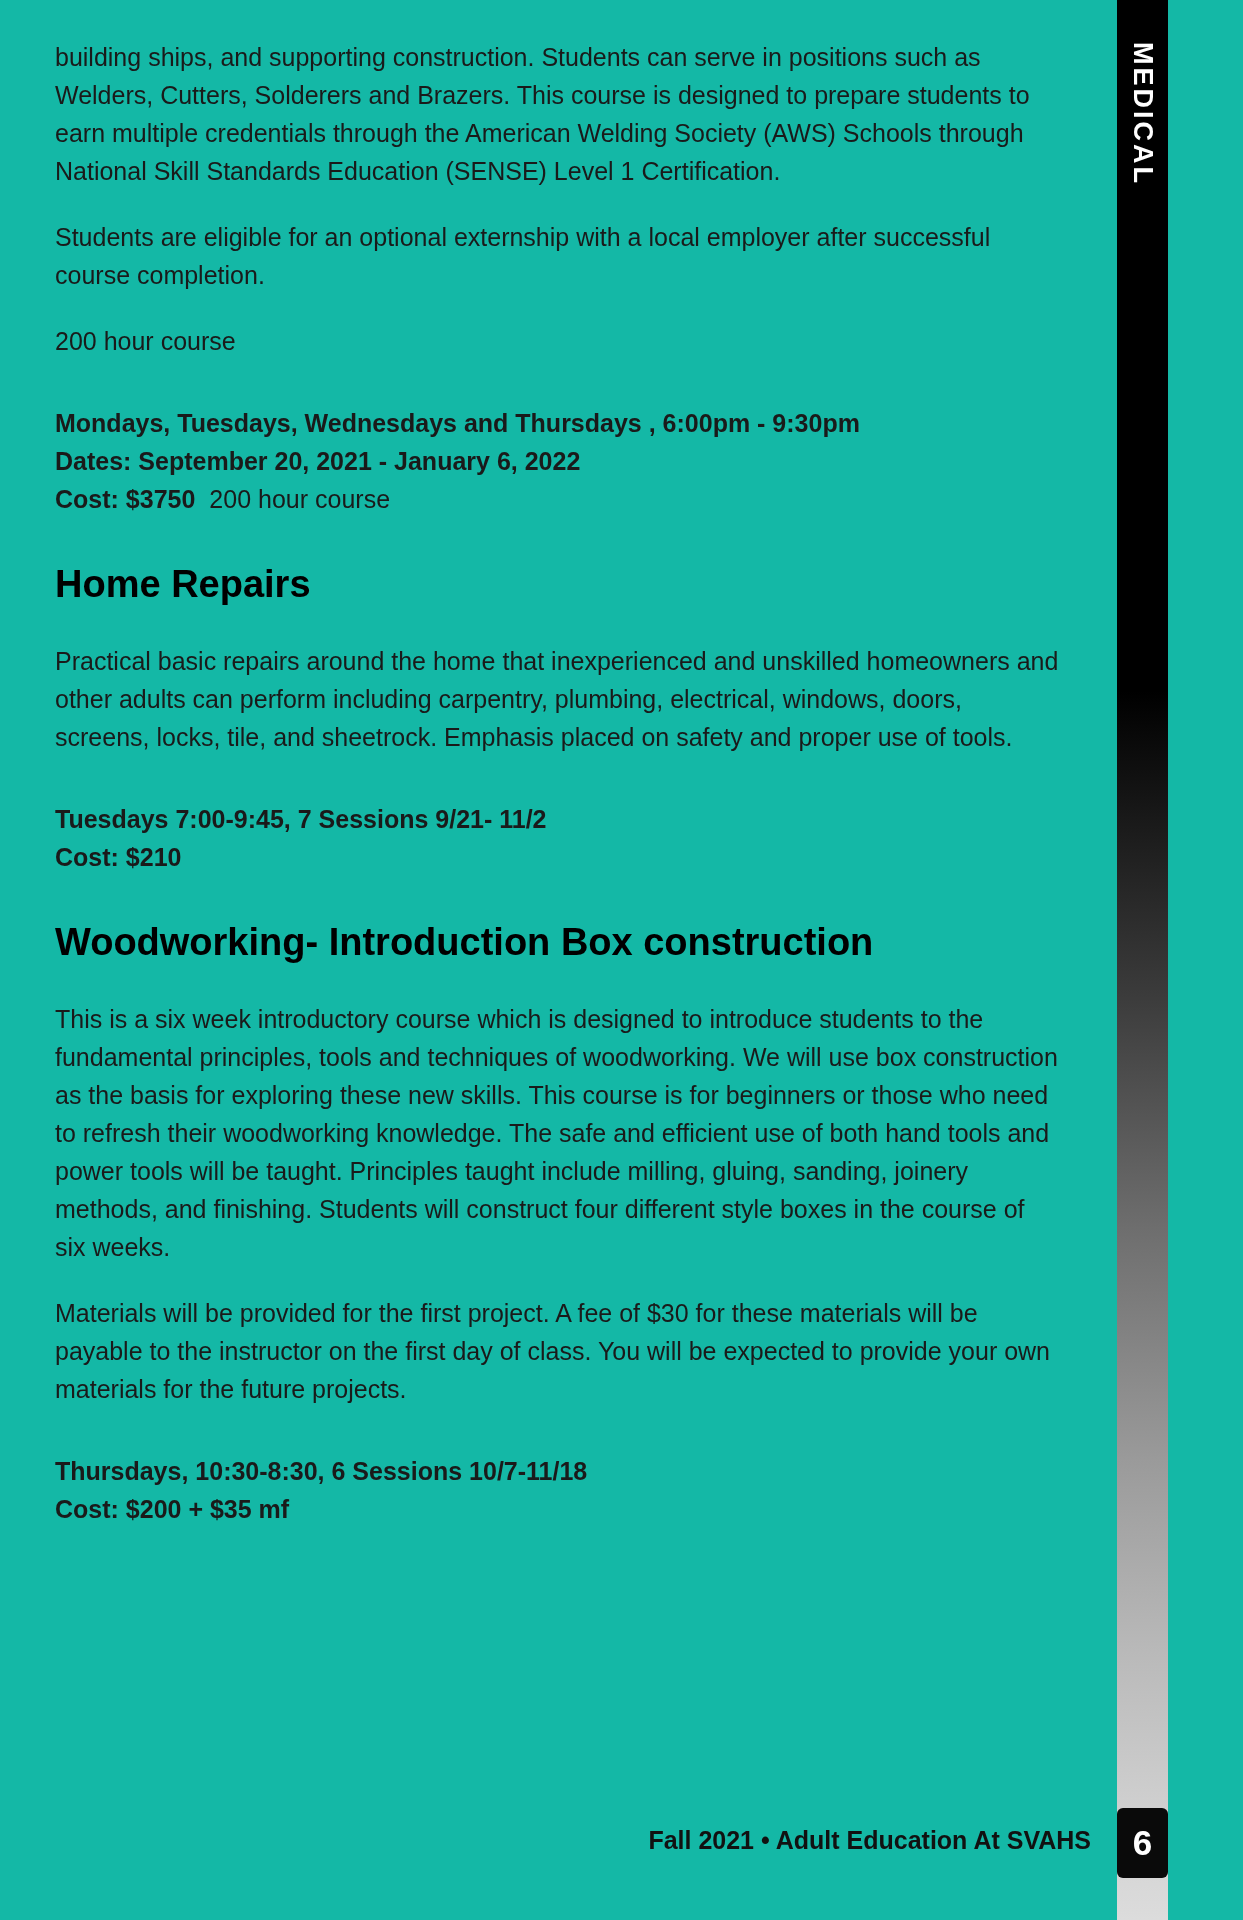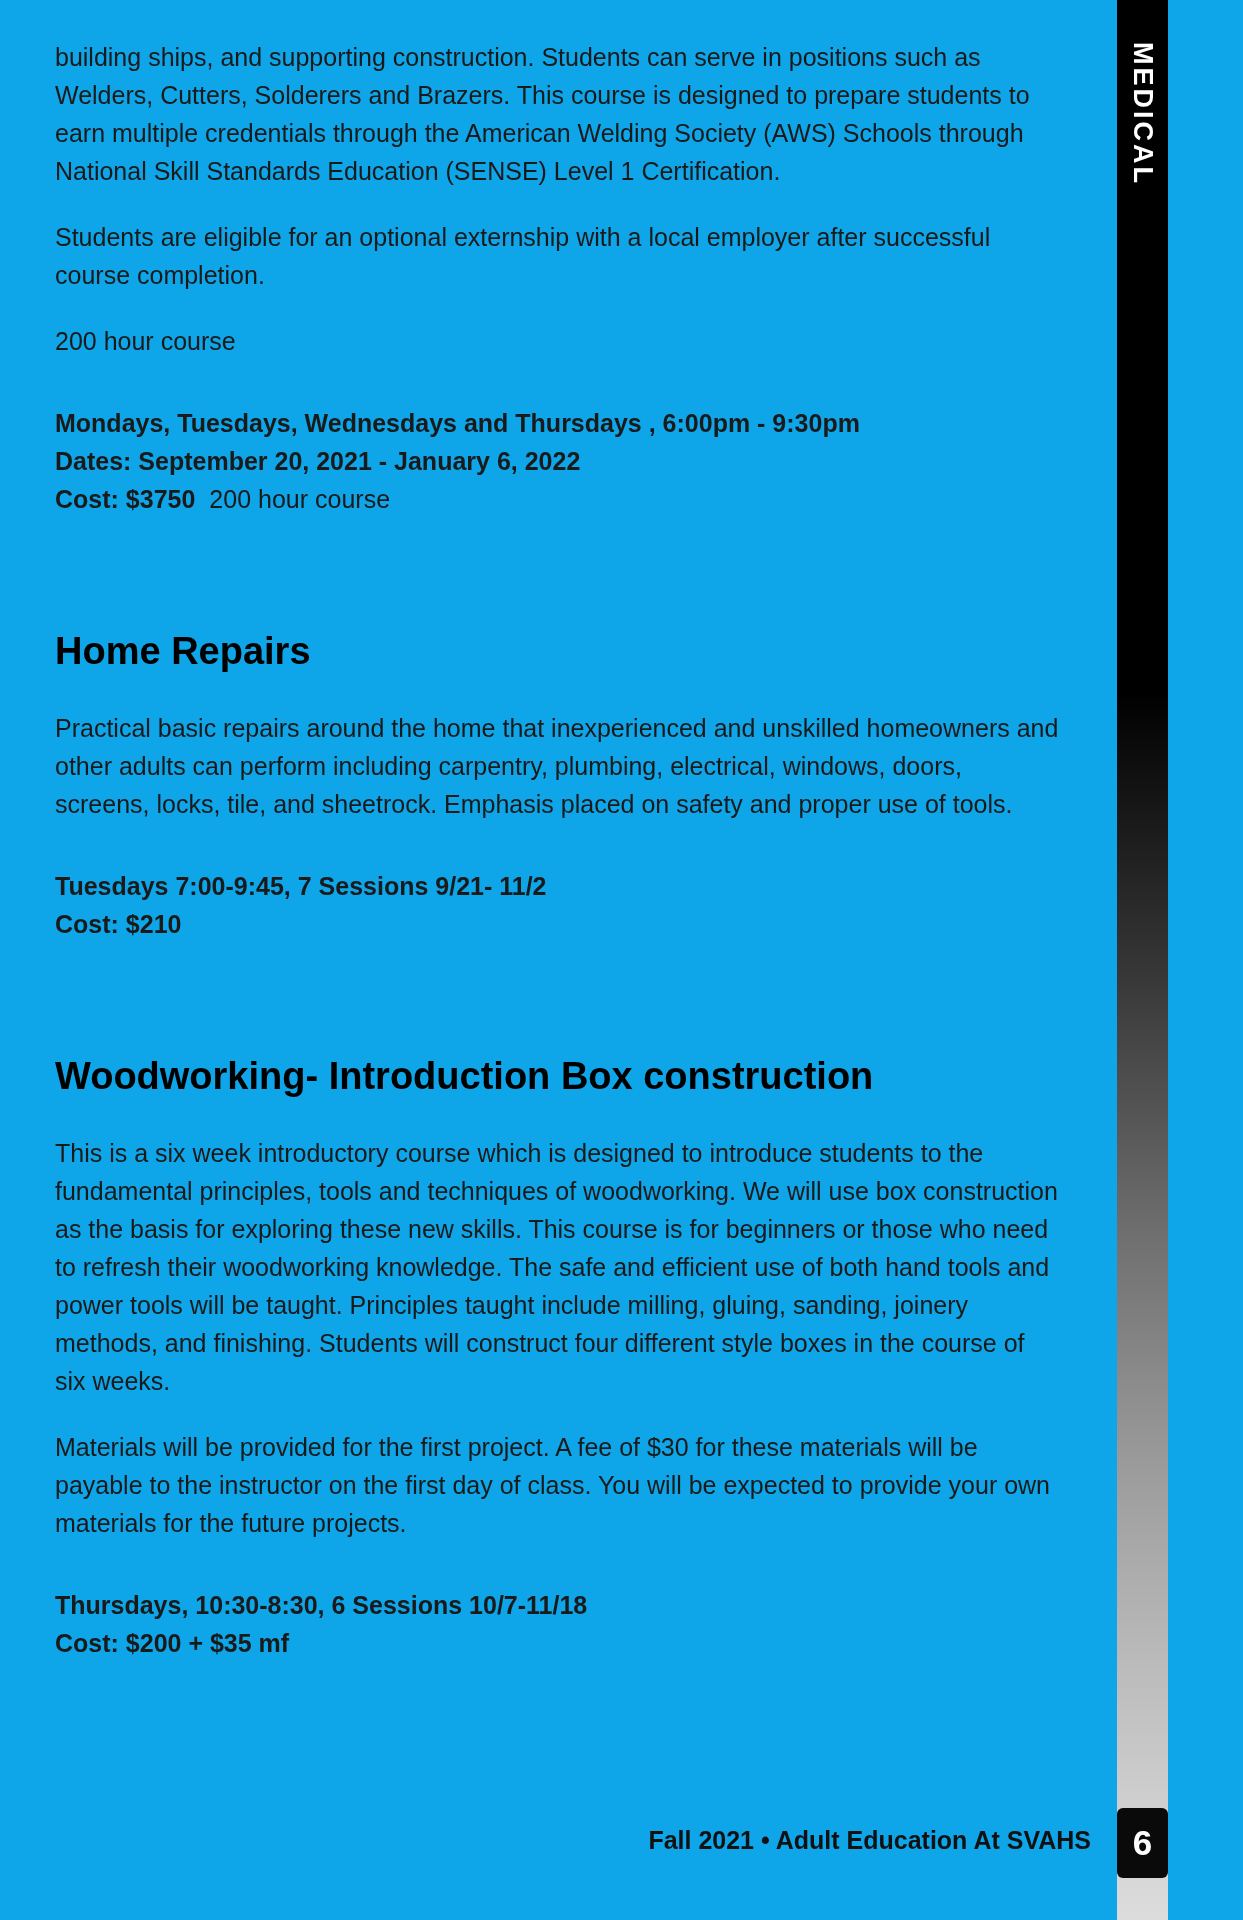--- a/index.html
+++ b/index.html
@@ -1,20 +1,20 @@
 <!DOCTYPE html>
 <html><head>
 <meta charset="utf-8">
 <style>
   html, body { margin: 0; padding: 0; background: #ffffff; }
   .page {
     position: relative;
     width: 1243px;
     height: 1920px;
-    background: #0ea5e9;
+    background: #14b8a6;
     overflow: hidden;
     font-family: "Liberation Sans", sans-serif;
     color: #1a1a1a;
   }
   .content {
     position: absolute;
     left: 55px;
     top: 38px;
     width: 1005px;
   }
@@ -30,21 +30,21 @@
     font-weight: 700;
     margin: 44px 0 0 0;
   }
   .schedule .line { white-space: normal; }
   .schedule .regular { font-weight: 400; margin-left: 14px; }
   .schedule .italic { font-weight: 400; font-style: italic; }
   h2.course-title {
     font-size: 38px;
     font-weight: 700;
     color: #000000;
-    margin: 112px 0 36px 0;
+    margin: 45px 0 36px 0;
     letter-spacing: 0;
   }
   .sidebar {
     position: absolute;
     left: 1117px;
     top: 0;
     width: 51px;
     height: 1920px;
     background: linear-gradient(180deg,
       #000000 0%, #000000 36%,

